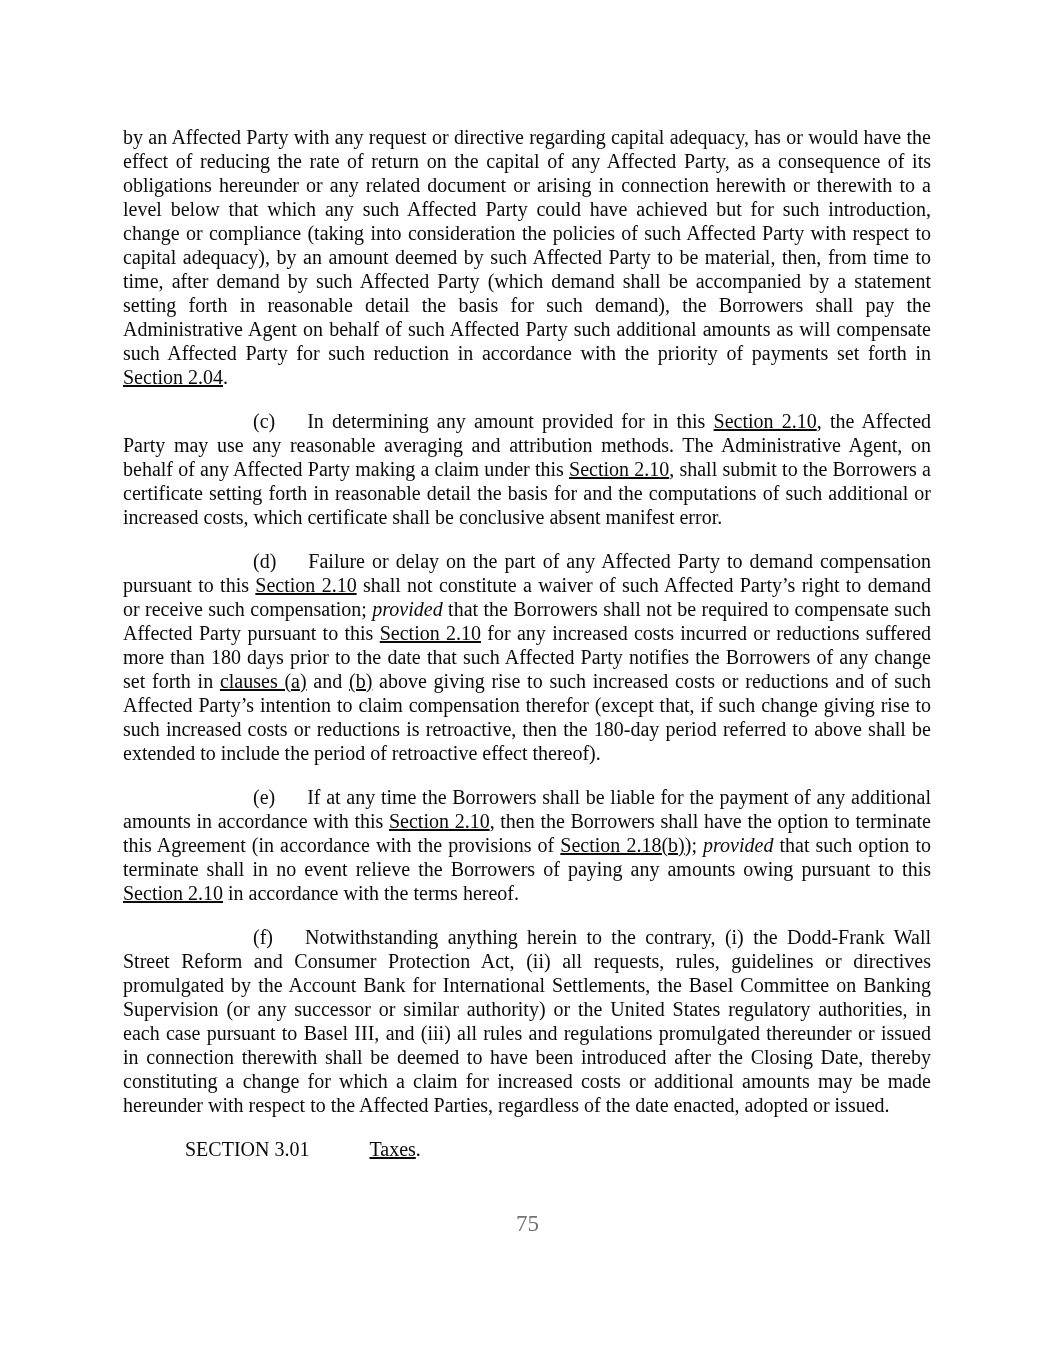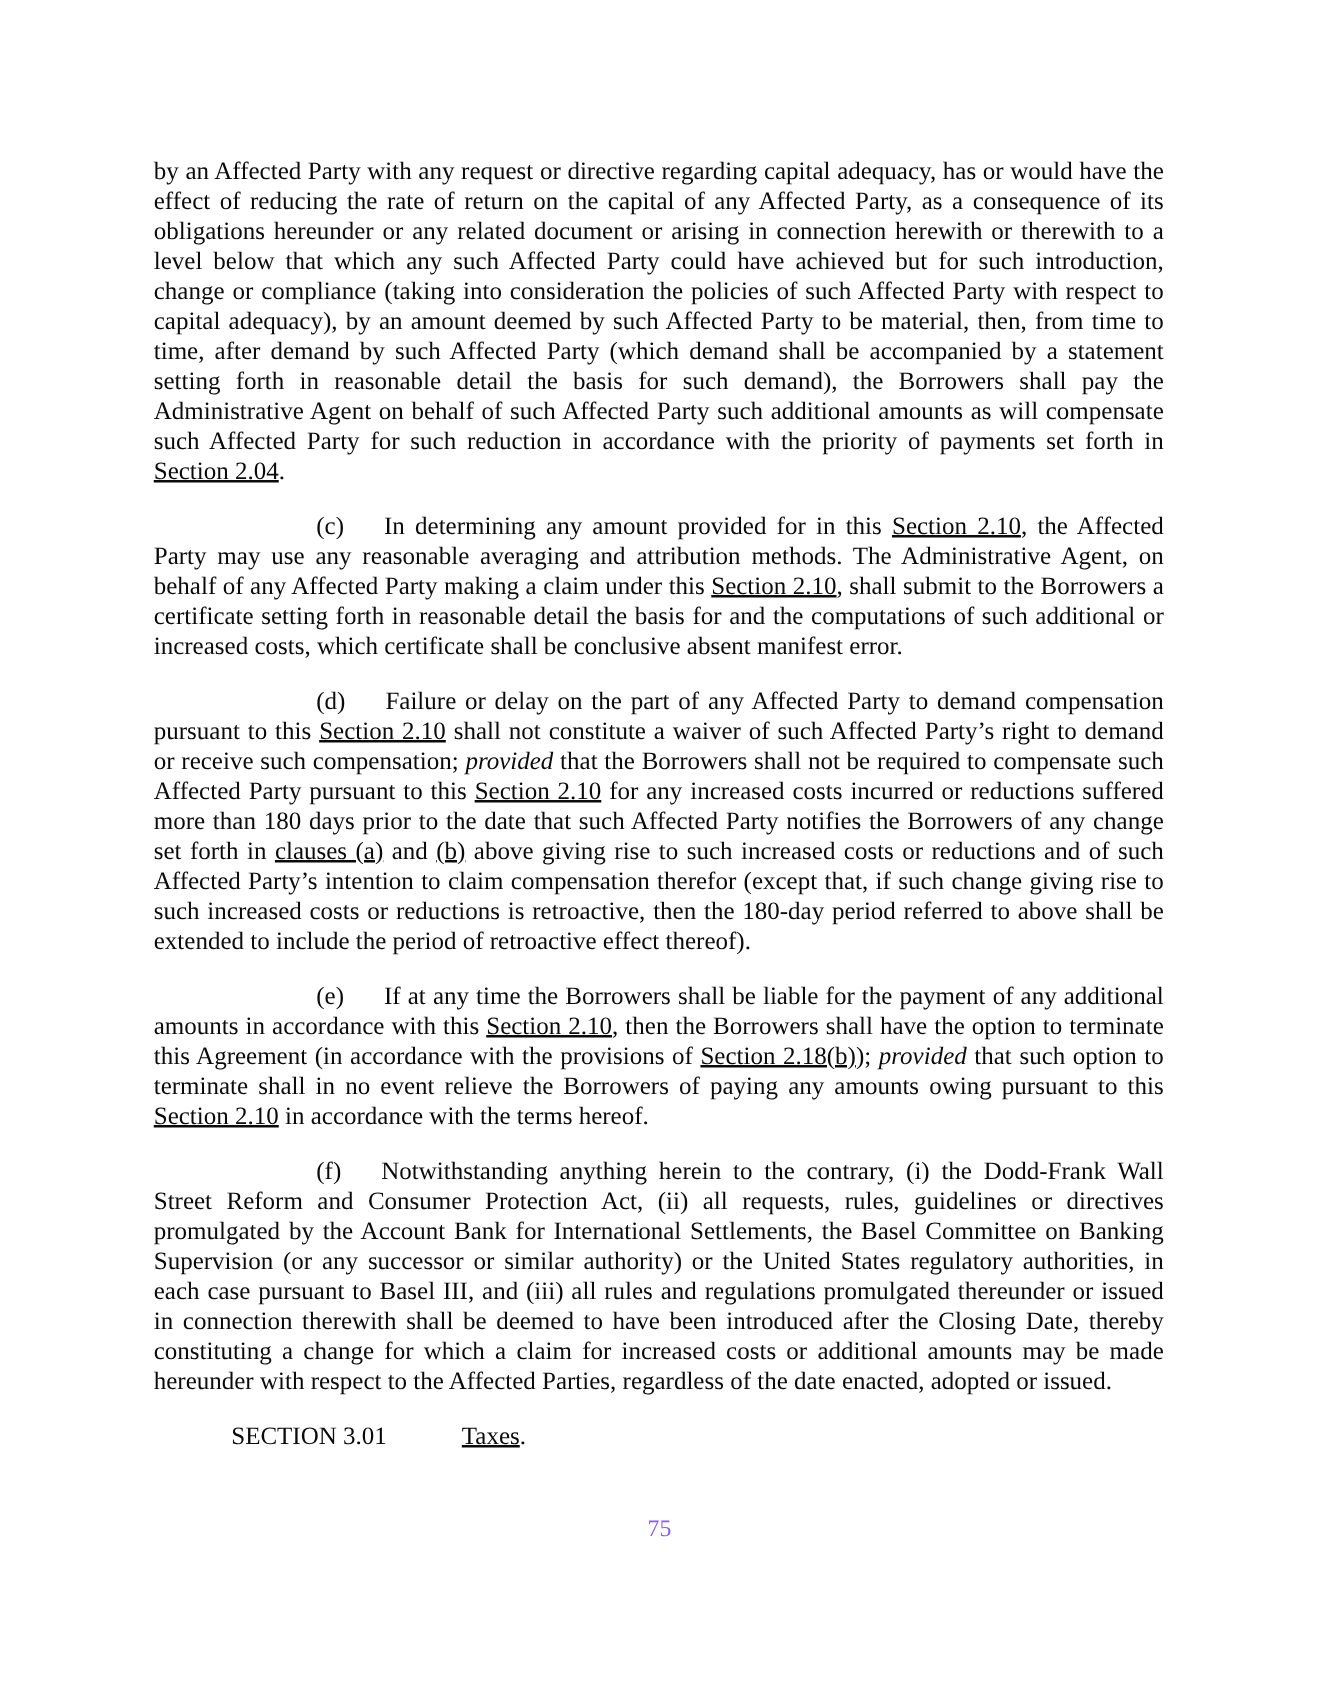--- a/index.html
+++ b/index.html
@@ -40,22 +40,22 @@
   .run-underline { text-decoration: underline; }
   .run-italic { font-style: italic; font-family: Liberation Serif, serif; }
   .run-tab { display: inline-block; width: 32px; }
   .run-tab-wide { display: inline-block; width: 60px; }
   .page-number {
     position: absolute;
     top: 1212px;
     left: 0;
     right: 0;
     text-align: center;
-    font-size: 19px;
-    color: #8b5cf6;
+    font-size: 23px;
+    color: #737373;
   }
 </style>
 </head>
 <body>
 
 <div class="page">
   <div class="content">
     <p class="body"><span class="run-normal">by an Affected Party with any request or directive regarding capital adequacy, has or would have the effect of reducing the rate of return on the capital of any Affected Party, as a consequence of its obligations hereunder or any related document or arising in connection herewith or therewith to a level below that which any such Affected Party could have achieved but for such introduction, change or compliance (taking into consideration the policies of such Affected Party with respect to capital adequacy), by an amount deemed by such Affected Party to be material, then, from time to time, after demand by such Affected Party (which demand shall be accompanied by a statement setting forth in reasonable detail the basis for such demand), the Borrowers shall pay the Administrative Agent on behalf of such Affected Party such additional amounts as will compensate such Affected Party for such reduction in accordance with the priority of payments set forth in </span><span class="run-underline">Section 2.04</span><span class="run-normal">.</span></p>
     <p class="body indented"><span class="run-normal">(c)</span><span class="run-tab"></span><span class="run-normal">In determining any amount provided for in this </span><span class="run-underline">Section 2.10</span><span class="run-normal">, the Affected Party may use any reasonable averaging and attribution methods.  The Administrative Agent, on behalf of any Affected Party making a claim under this </span><span class="run-underline">Section 2.10</span><span class="run-normal">, shall submit to the Borrowers a certificate setting forth in reasonable detail the basis for and the computations of such additional or increased costs, which certificate shall be conclusive absent manifest error.</span></p>
     <p class="body indented"><span class="run-normal">(d)</span><span class="run-tab"></span><span class="run-normal">Failure or delay on the part of any Affected Party to demand compensation pursuant to this </span><span class="run-underline">Section 2.10</span><span class="run-normal"> shall not constitute a waiver of such Affected Party’s right to demand or receive such compensation; </span><span class="run-italic">provided</span><span class="run-normal"> that the Borrowers shall not be required to compensate such Affected Party pursuant to this </span><span class="run-underline">Section 2.10</span><span class="run-normal"> for any increased costs incurred or reductions suffered more than 180 days prior to the date that such Affected Party notifies the Borrowers of any change set forth in </span><span class="run-underline">clauses (a)</span><span class="run-normal"> and </span><span class="run-underline">(b)</span><span class="run-normal"> above giving rise to such increased costs or reductions and of such Affected Party’s intention to claim compensation therefor (except that, if such change giving rise to such increased costs or reductions is retroactive, then the 180-day period referred to above shall be extended to include the period of retroactive effect thereof).</span></p>

